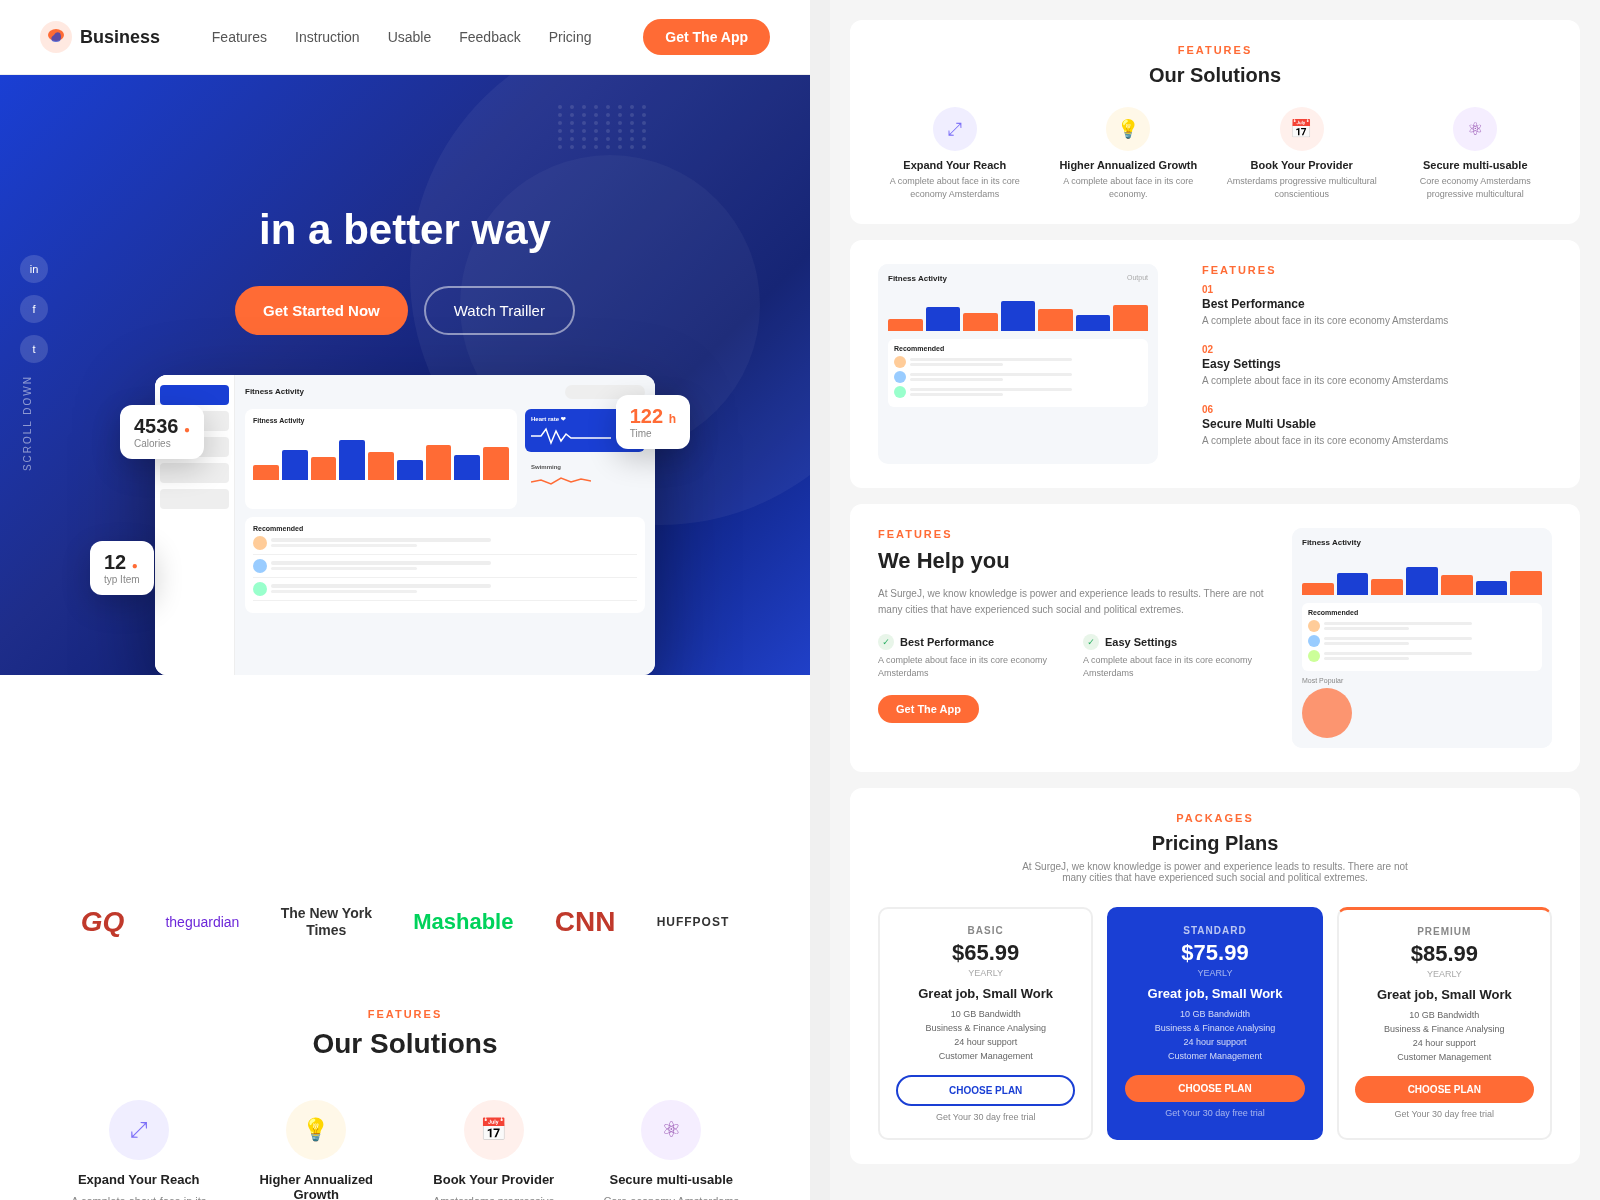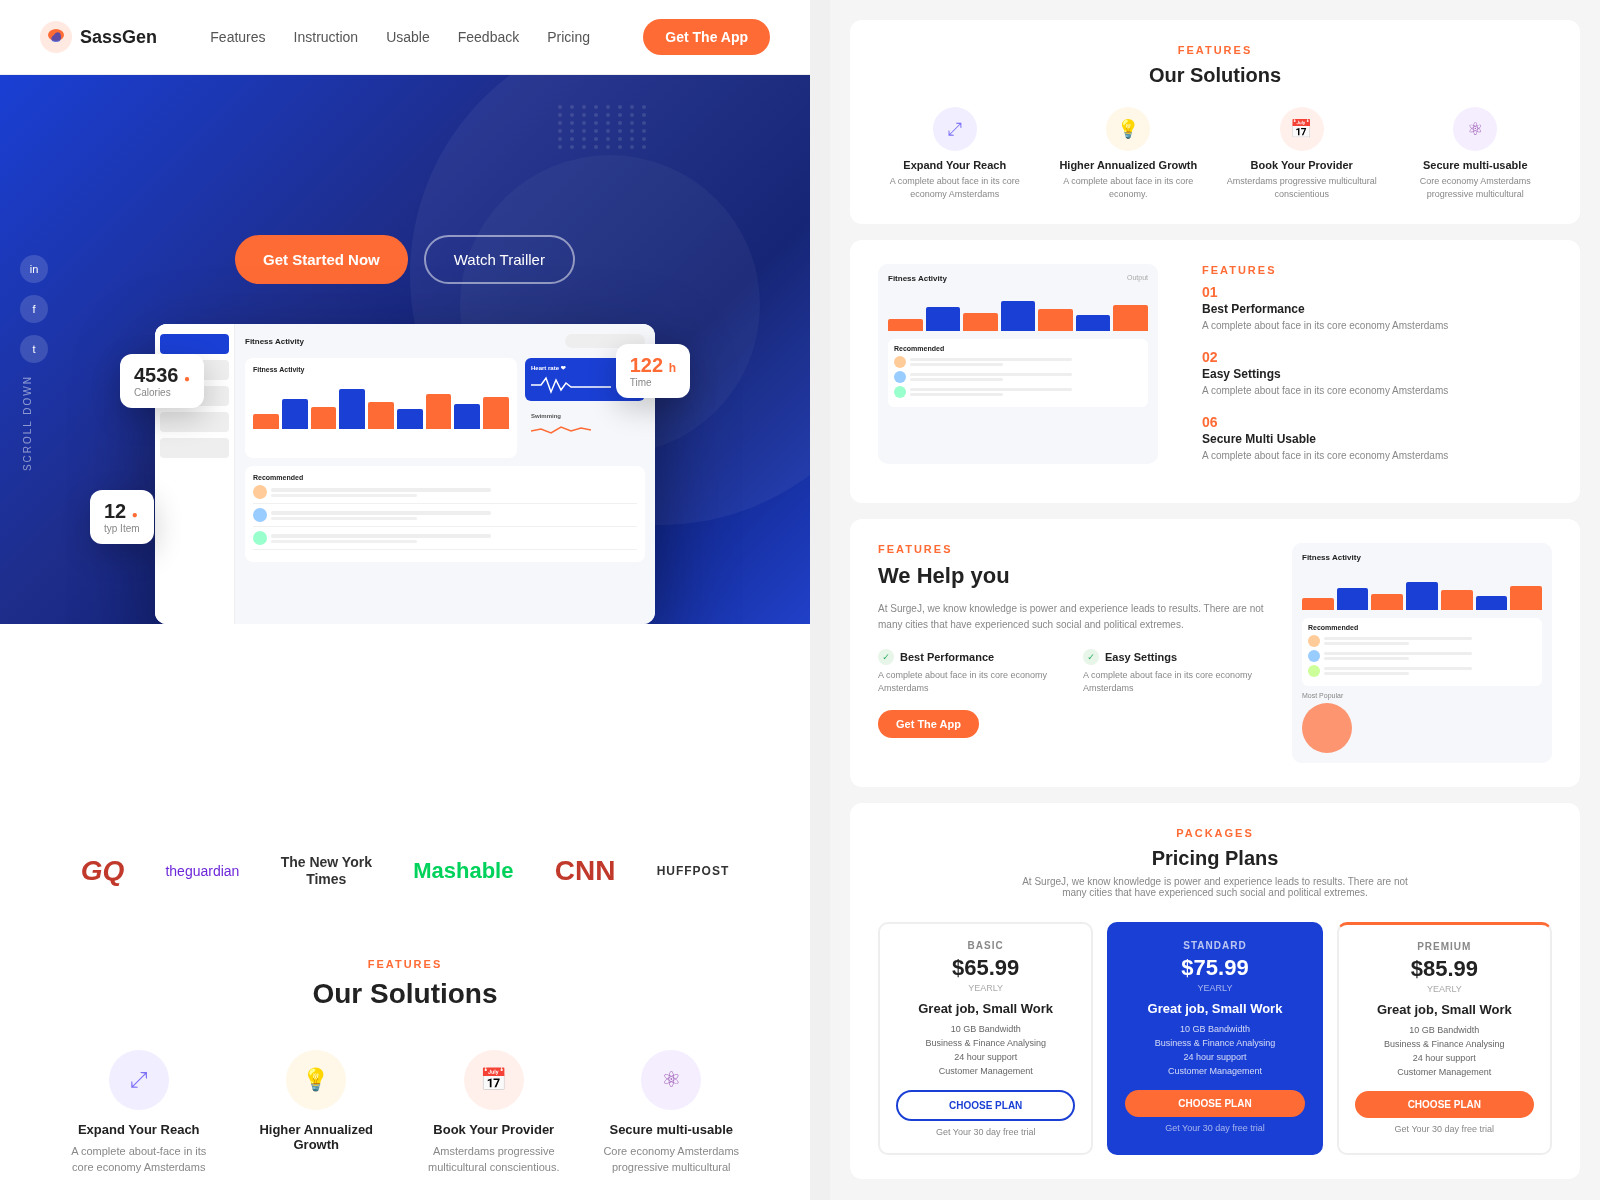--- a/index.html
+++ b/index.html
@@ -461,21 +461,21 @@
     .rp-why-left { flex: 1; }
     .rp-why-screenshot {
       width: 280px;
       height: 200px;
       background: #f5f7fa;
       border-radius: 10px;
       overflow: hidden;
     }
 
     .why-item { margin-bottom: 16px; }
-    .why-num { color: #ff6b35; font-size: 14px; font-weight: 700; margin-bottom: 2px; }
+    .why-num { color: #ff6b35; font-size: 10px; font-weight: 700; margin-bottom: 2px; }
     .why-title { font-size: 12px; font-weight: 700; color: #222; margin-bottom: 3px; }
     .why-desc { font-size: 10px; color: #888; line-height: 1.4; }
 
     
     .rp-help {
       display: flex;
       gap: 20px;
     }
     .rp-help-left { flex: 1; }
     .rp-help-screenshot {
@@ -582,21 +582,21 @@
 
 <div class="left-panel">
 
   <nav class="navbar">
     <div class="logo">
       <svg class="logo-icon" viewBox="0 0 32 32">
         <circle cx="16" cy="16" r="16" fill="#ff6b35" opacity="0.15"></circle>
         <path d="M10 10 Q16 6 22 10 Q26 14 22 18 Q16 22 10 18 Q6 14 10 10Z" fill="#ff6b35"></path>
         <path d="M14 14 Q16 10 20 12 Q22 16 20 20 Q16 22 12 20 Q10 16 14 14Z" fill="#1a3fd4" opacity="0.7"></path>
       </svg>
-      <span>SassGen</span>
+      <span>Business</span>
     </div>
     <ul class="nav-links">
       <li><a href="#">Features</a></li>
       <li><a href="#">Instruction</a></li>
       <li><a href="#">Usable</a></li>
       <li><a href="#">Feedback</a></li>
       <li><a href="#">Pricing</a></li>
     </ul>
     <button class="btn-get-app">Get The App</button>
   </nav>
@@ -659,20 +659,21 @@
     <div class="social-sidebar">
       <div class="social-icon">in</div>
       <div class="social-icon">f</div>
       <div class="social-icon">t</div>
     </div>
     <div class="scroll-down">SCROLL DOWN</div>
 
     <div class="hero-content">
       <h1 class="hero-title">
         <br>
+        <span>in a better way</span>
       </h1>
       <div class="hero-buttons">
         <button class="btn-started">Get Started Now</button>
         <button class="btn-trailer">Watch Trailler</button>
       </div>
     </div>
 
     <div class="dashboard-mockup">
 
       <div class="float-card float-card-calories">

